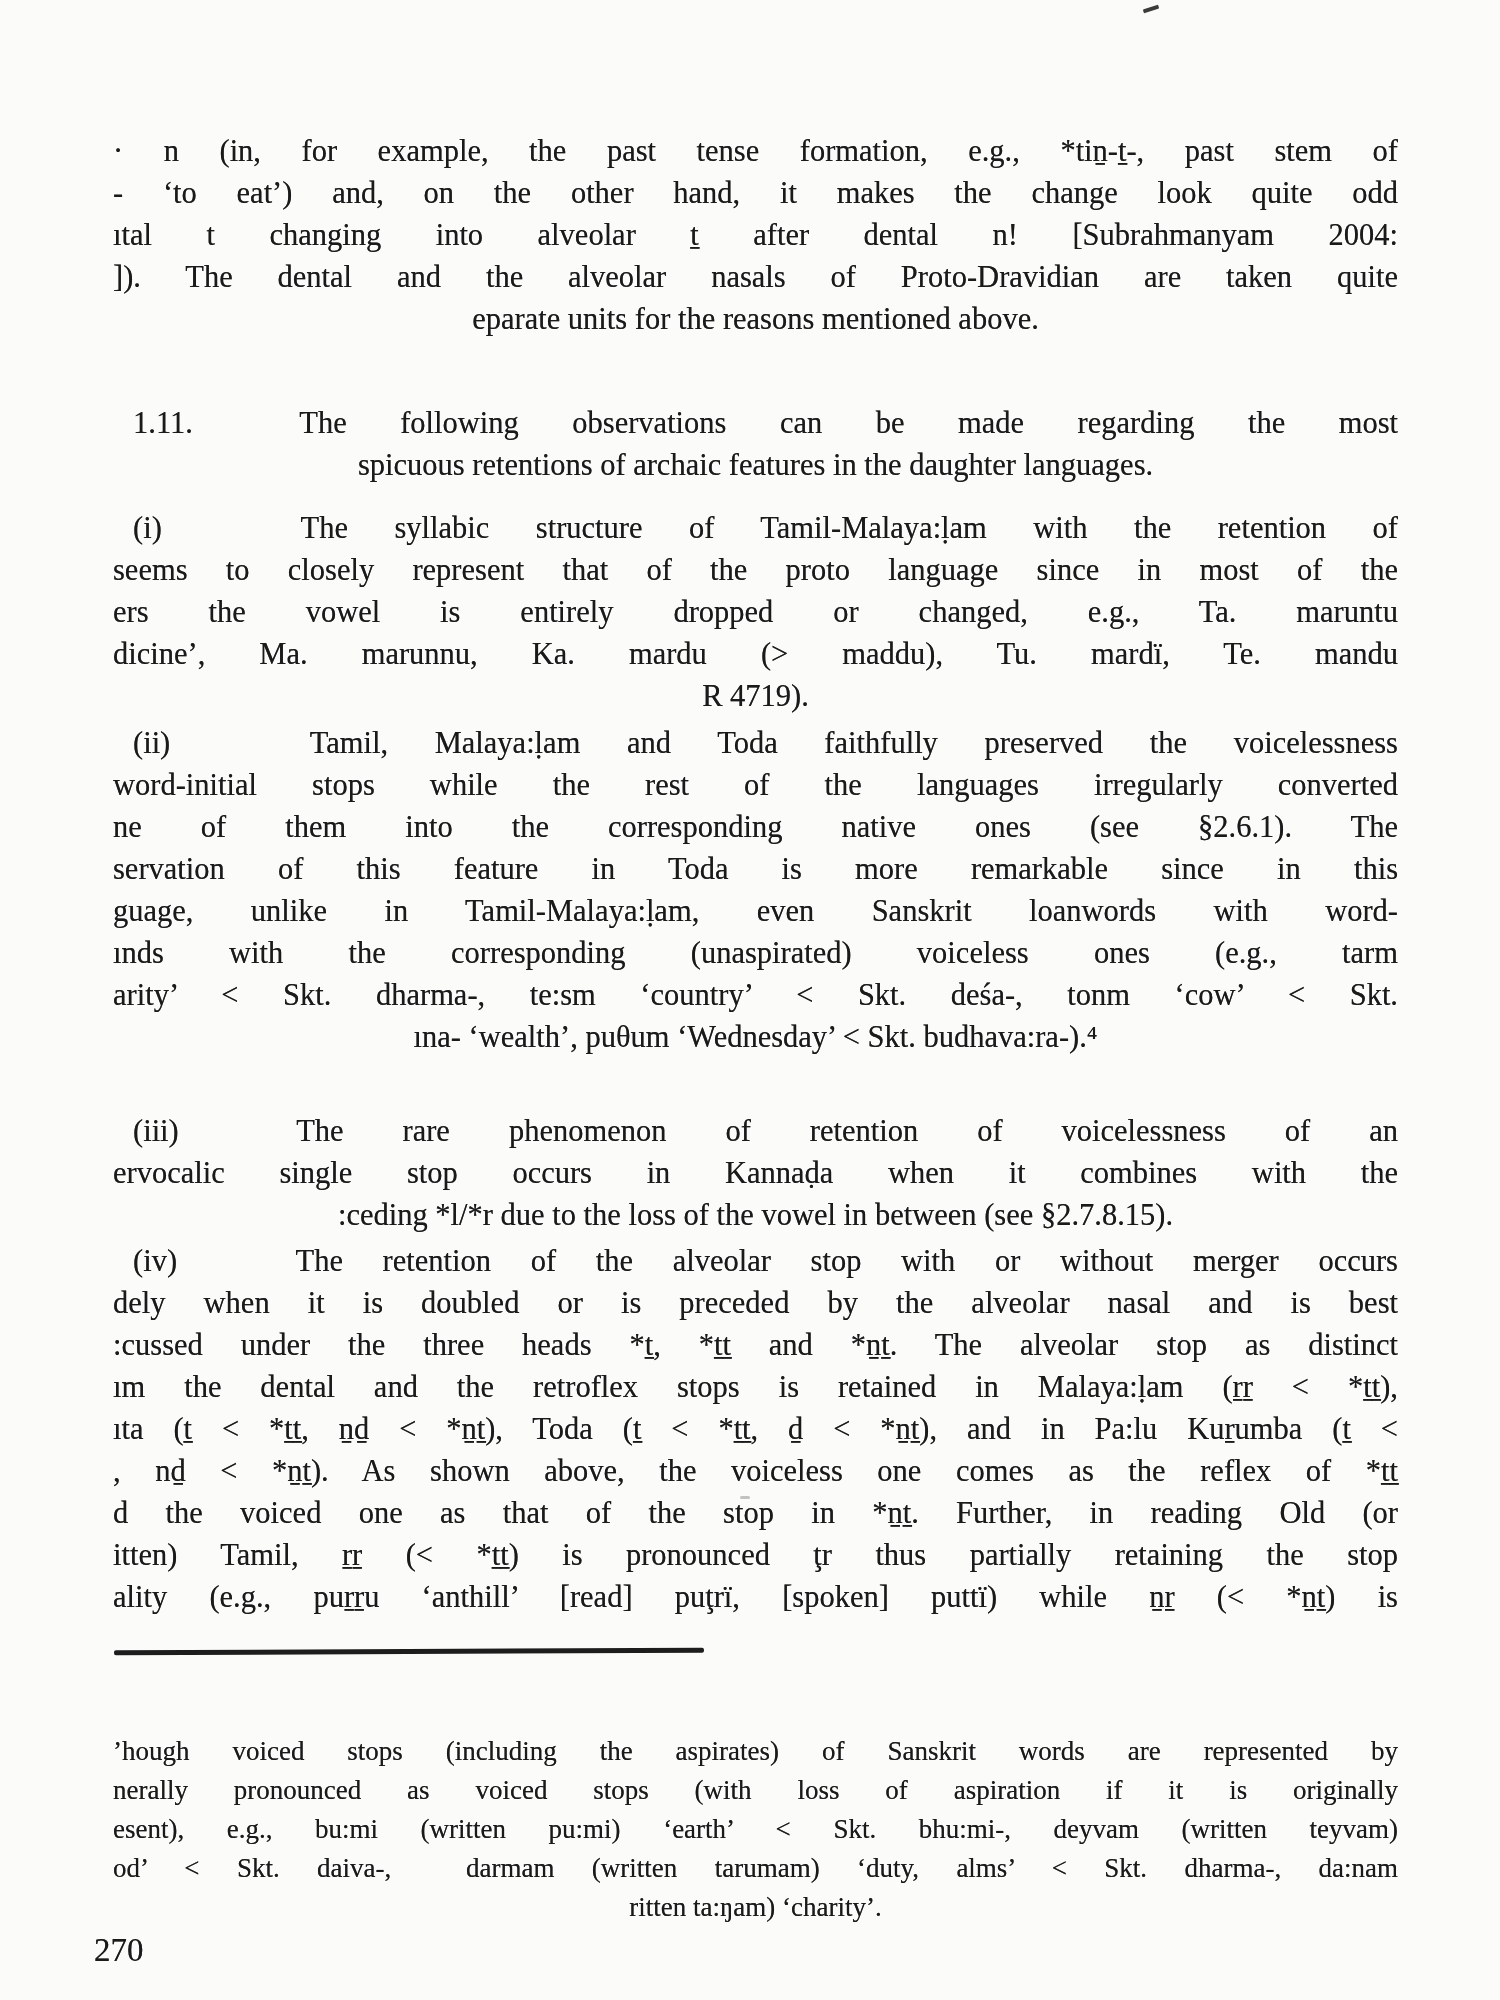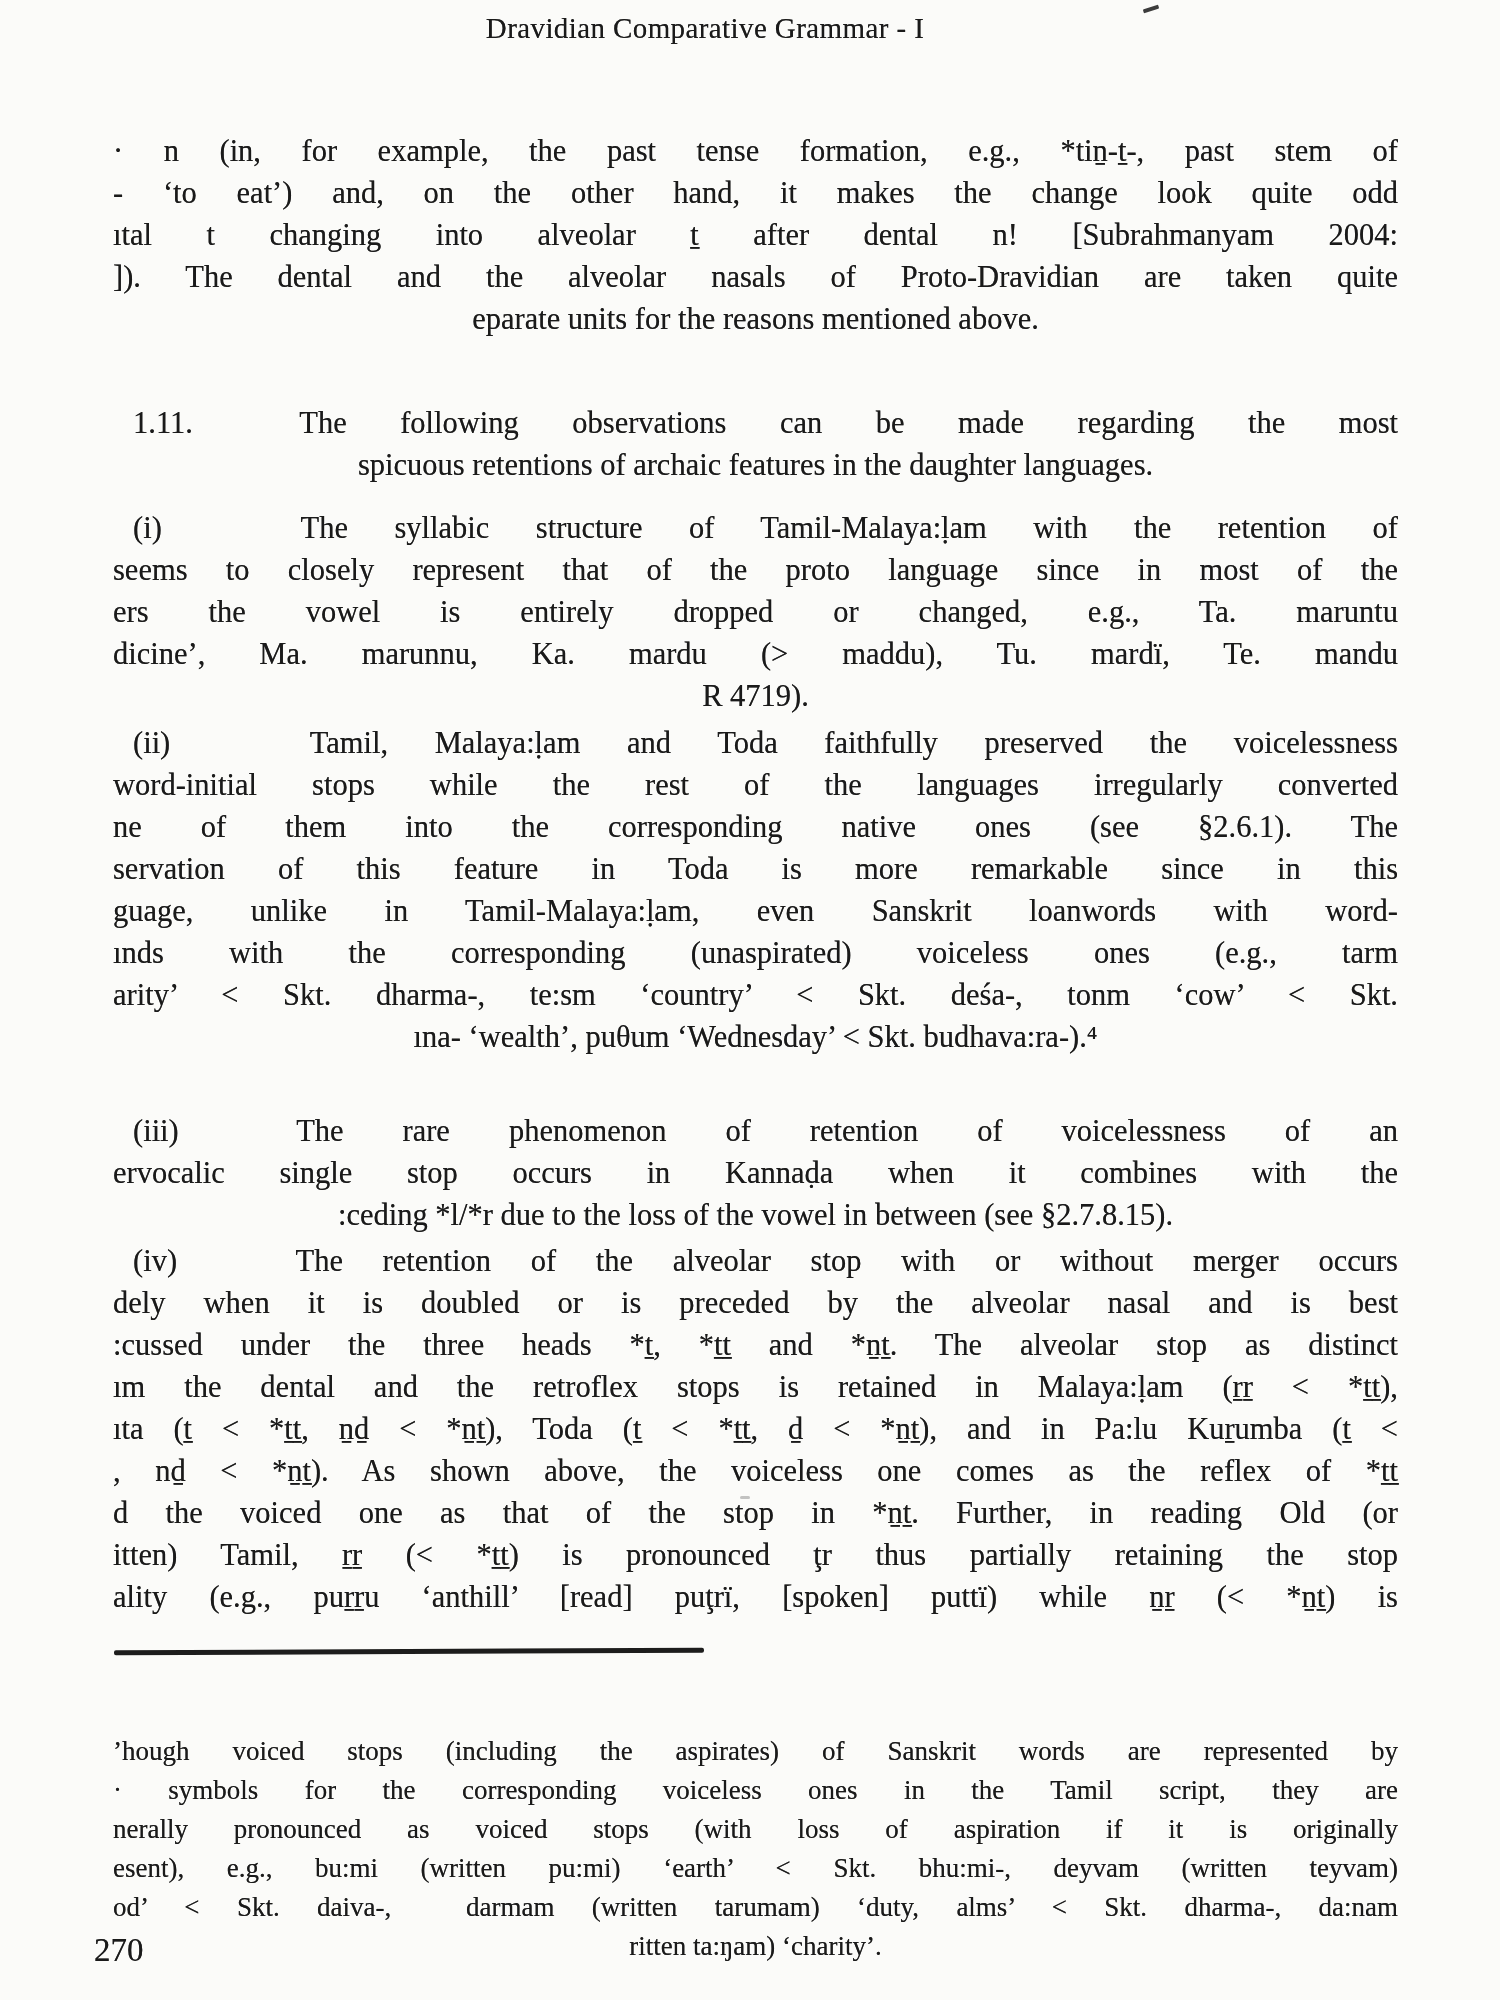--- a/index.html
+++ b/index.html
@@ -44,21 +44,20 @@
     background:#8a8a8a;opacity:.5;border-radius:2px;
   }
 </style>
 </head>
 <body>
 
 <div class="page" style="background: rgb(251, 251, 249); color: rgb(26, 26, 26);">
 
   <div class="artifact-dash"></div>
 
-  <h1 class="header">Dravidian Comparative Grammar - I</h1>
 
   <div id="body-paragraphs">
       <div class="para" style="top: 130px;">
         <div class="line j">· n (in, for example, the past tense formation, e.g., *tiṉ-ṯ-, past stem of</div>
         <div class="line j">- ‘to eat’) and, on the other hand, it makes the change look quite odd</div>
         <div class="line j">ıtal t changing into alveolar ṯ after dental n! [Subrahmanyam 2004:</div>
         <div class="line j">]). The dental and the alveolar nasals of Proto-Dravidian are taken quite</div>
         <div class="line">eparate units for the reasons mentioned above.</div>
       </div>
       <div class="para" style="top: 402px;">
@@ -97,21 +96,20 @@
         <div class="line j">d the voiced one as that of the stop in *ṉṯ. Further, in reading Old (or</div>
         <div class="line j">itten) Tamil, ṟṟ (&lt; *ṯṯ) is pronounced ţr thus partially retaining the stop</div>
         <div class="line j">ality (e.g., puṟṟu ‘anthill’ [read] puţrï, [spoken] puttï) while ṉṟ (&lt; *ṉṯ) is</div>
       </div>
     </div>
 
   <div class="fn-rule"></div>
 
   <div class="fnote" id="footnote-lines">
       <div class="line j">’hough voiced stops (including the aspirates) of Sanskrit words are represented by</div>
-      <div class="line j">· symbols for the corresponding voiceless ones in the Tamil script, they are</div>
       <div class="line j">nerally pronounced as voiced stops (with loss of aspiration if it is originally</div>
       <div class="line j">esent), e.g., bu:mi (written pu:mi) ‘earth’ &lt; Skt. bhu:mi-, deyvam (written teyvam)</div>
       <div class="line j">od’ &lt; Skt. daiva-,&nbsp; darmam (written tarumam) ‘duty, alms’ &lt; Skt. dharma-, da:nam</div>
       <div class="line">ritten ta:ŋam) ‘charity’.</div>
     </div>
 
   <div class="artifact-smudge"></div>
 
   <div class="pagenum">270</div>
 

